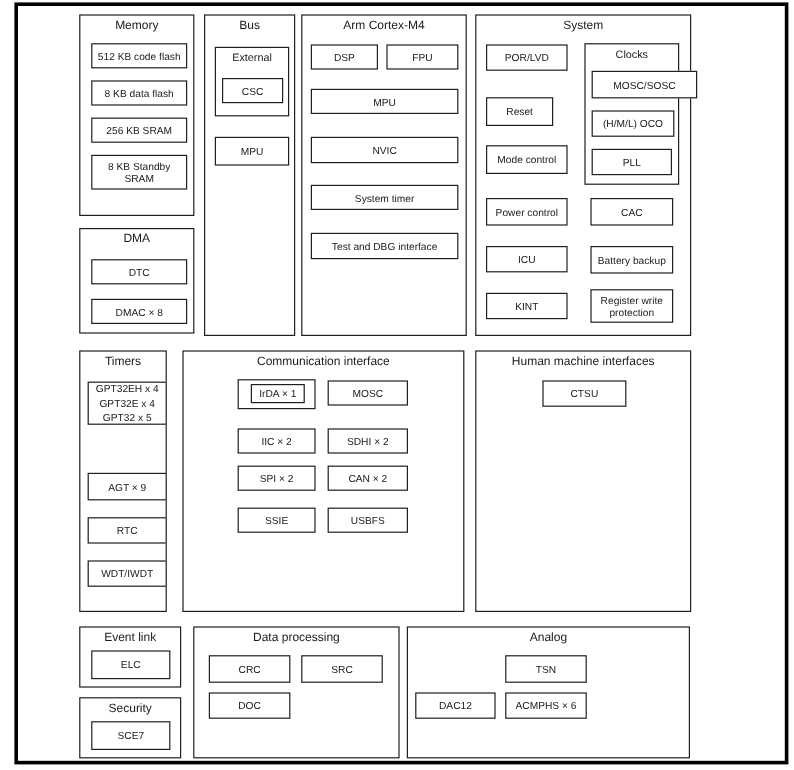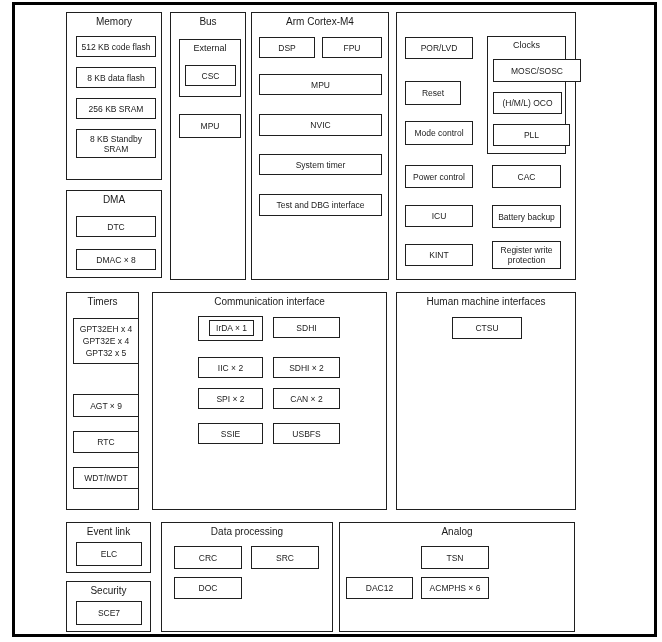--- a/index.html
+++ b/index.html
@@ -66,55 +66,56 @@
     <div class="block-title">Arm Cortex-M4</div>
     <div class="box" style="left:7px;top:24px;width:56px;height:21px">DSP</div>
     <div class="box" style="left:70px;top:24px;width:60px;height:21px">FPU</div>
     <div class="box" style="left:7px;top:61px;width:123px;height:21px">MPU</div>
     <div class="box" style="left:7px;top:101px;width:123px;height:22px">NVIC</div>
     <div class="box" style="left:7px;top:141px;width:123px;height:21px">System timer</div>
     <div class="box" style="left:7px;top:181px;width:123px;height:22px">Test and DBG interface</div>
   </section>
 
   <section class="block" style="left:396px;top:12px;width:180px;height:268px">
+    <div class="block-title">System</div>
     <div class="box" style="left:8px;top:24px;width:68px;height:22px">POR/LVD</div>
     <div class="box" style="left:8px;top:68px;width:56px;height:24px">Reset</div>
     <div class="box" style="left:8px;top:108px;width:68px;height:24px">Mode control</div>
     <div class="box" style="left:8px;top:152px;width:68px;height:23px">Power control</div>
     <div class="box" style="left:8px;top:192px;width:68px;height:22px">ICU</div>
     <div class="box" style="left:8px;top:231px;width:68px;height:22px">KINT</div>
     <div class="group" style="left:90px;top:23px;width:79px;height:118px">
       <div class="group-title">Clocks</div>
       <div class="box" style="left:5px;top:22px;width:88px;height:23px">MOSC/SOSC</div>
       <div class="box" style="left:5px;top:55px;width:69px;height:22px">(H/M/L) OCO</div>
-      <div class="box" style="left:5px;top:87px;width:77px;height:22px">PLL</div>
+      <div class="box" style="left:5px;top:87px;width:67px;height:22px">PLL</div>
     </div>
     <div class="box" style="left:95px;top:152px;width:69px;height:23px">CAC</div>
     <div class="box" style="left:95px;top:192px;width:69px;height:23px">Battery backup</div>
     <div class="box" style="left:95px;top:228px;width:69px;height:28px">Register write
 protection</div>
   </section>
 
   <section class="block" style="left:66px;top:292px;width:73px;height:218px">
     <div class="block-title">Timers</div>
-    <div class="box gpt-lines" style="left:6px;top:25px;width:66px;height:46px">
+    <div class="box gpt-lines" style="left:6px;top:25px;width:66px;height:36px">
       <span>GPT32EH x 4</span>
       <span>GPT32E x 4</span>
       <span>GPT32 x 5</span>
     </div>
     <div class="box" style="left:6px;top:101px;width:66px;height:23px">AGT × 9</div>
     <div class="box" style="left:6px;top:138px;width:66px;height:22px">RTC</div>
     <div class="box" style="left:6px;top:174px;width:66px;height:22px">WDT/IWDT</div>
   </section>
 
   <section class="block" style="left:152px;top:292px;width:235px;height:218px">
     <div class="block-title">Communication interface</div>
     <div class="box box-top" style="left:45px;top:23px;width:65px;height:25px">SCI × 7</div>
     <div class="box" style="left:56px;top:27px;width:45px;height:16px">IrDA × 1</div>
-    <div class="box" style="left:120px;top:24px;width:67px;height:21px">SDHI</div>
+    <div class="box" style="left:120px;top:24px;width:67px;height:21px">MOSC</div>
     <div class="box" style="left:45px;top:64px;width:65px;height:21px">IIC × 2</div>
     <div class="box" style="left:120px;top:64px;width:67px;height:21px">SDHI × 2</div>
     <div class="box" style="left:45px;top:95px;width:65px;height:21px">SPI × 2</div>
     <div class="box" style="left:120px;top:95px;width:67px;height:21px">CAN × 2</div>
     <div class="box" style="left:45px;top:130px;width:65px;height:21px">SSIE</div>
     <div class="box" style="left:120px;top:130px;width:67px;height:21px">USBFS</div>
   </section>
 
   <section class="block" style="left:396px;top:292px;width:180px;height:218px">
     <div class="block-title">Human machine interfaces</div>

